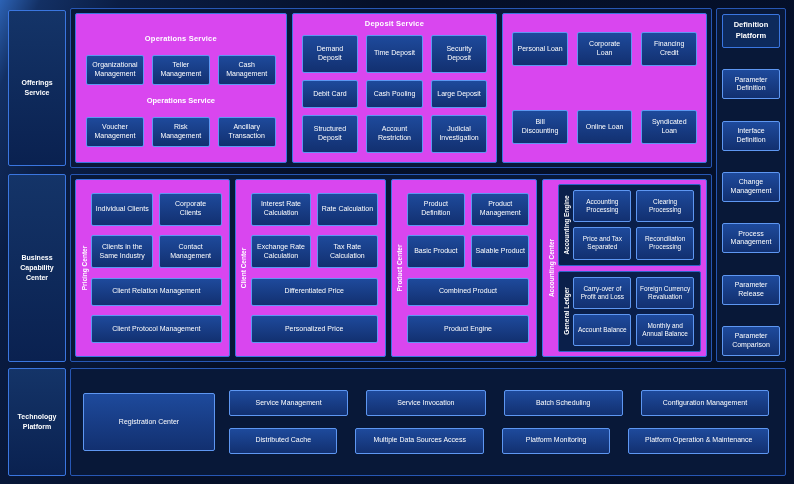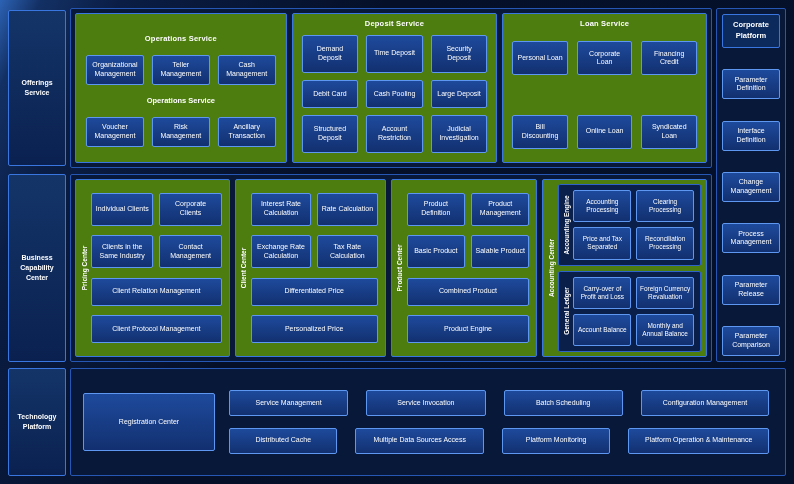--- a/index.html
+++ b/index.html
@@ -5,21 +5,21 @@
   *{box-sizing:border-box;margin:0;padding:0}
   html,body{background:#04102a}
   body{font-family:"Liberation Sans","DejaVu Sans",sans-serif}
   .page{position:relative;width:794px;height:484px;color:#fff;overflow:hidden;
     background:linear-gradient(115deg,#2c62b4 0%,#133064 4%,#0a1d44 12%,#050f28 38%,#04102a 100%)}
   .rail-box{position:absolute;left:8px;width:58px;border:1px solid #3a76e0;border-radius:2px;
     background:linear-gradient(180deg,#143468 0%,#0a2150 100%);
     display:flex;align-items:center;justify-content:center;text-align:center;
     font-size:7px;font-weight:700;line-height:1.4;padding:4px}
   .section{position:absolute;border:1px solid #2757b4;border-radius:2px;background:#081838}
-  .group{border:1px solid #3a76e0;border-radius:2px;background:#4d7c0f;display:flex;flex-direction:column;min-width:0}
+  .group{border:1px solid #3a76e0;border-radius:2px;background:#d946ef;display:flex;flex-direction:column;min-width:0}
   .g-title{text-align:center;font-size:7.5px;font-weight:700;padding-top:5px;letter-spacing:.2px}
   .box{background:linear-gradient(180deg,#1e4a9c 0%,#123070 100%);border:1px solid #5e97f2;border-radius:2px;
     display:flex;align-items:center;justify-content:center;text-align:center;
     font-size:7px;line-height:1.25;padding:2px 3px;min-width:0}
   .top-section{left:70px;top:8px;width:642px;height:160px;display:flex;gap:5px;padding:4px}
   .mid-section{left:70px;top:174px;width:642px;height:188px;display:flex;gap:5px;padding:4px}
   .right-col{left:716px;top:8px;width:70px;height:354px;display:flex;flex-direction:column;
     justify-content:space-between;padding:5px}
   .bottom-section{left:70px;top:368px;width:716px;height:108px;display:flex;align-items:center;gap:14px;padding:10px 16px 10px 12px}
   .ops-group{justify-content:space-evenly;padding:3px 1px}
@@ -91,21 +91,20 @@
         <div class="box">Debit Card</div>
         <div class="box">Cash Pooling</div>
         <div class="box">Large Deposit</div>
         <div class="box">Structured Deposit</div>
         <div class="box">Account Restriction</div>
         <div class="box">Judicial Investigation</div>
       </div>
     </div>
 
     <div class="group" style="flex:206">
-      <div class="g-title">Loan Service</div>
       <div class="loan-grid">
         <div class="box">Personal Loan</div>
         <div class="box">Corporate Loan</div>
         <div class="box">Financing Credit</div>
         <div class="box">Bill Discounting</div>
         <div class="box">Online Loan</div>
         <div class="box">Syndicated Loan</div>
       </div>
     </div>
   </div>
@@ -191,21 +190,21 @@
             <div class="box">Foreign Currency Revaluation</div>
             <div class="box">Account Balance</div>
             <div class="box">Monthly and Annual Balance</div>
           </div>
         </div>
       </div>
     </div>
   </div>
 
   <div class="section right-col">
-    <div class="param-title">Corporate Platform</div>
+    <div class="param-title">Definition Platform</div>
     <div class="box param-item">Parameter Definition</div>
     <div class="box param-item">Interface Definition</div>
     <div class="box param-item">Change Management</div>
     <div class="box param-item">Process Management</div>
     <div class="box param-item">Parameter Release</div>
     <div class="box param-item">Parameter Comparison</div>
   </div>
 
   <div class="section bottom-section">
     <div class="box reg-box">Registration Center</div>

